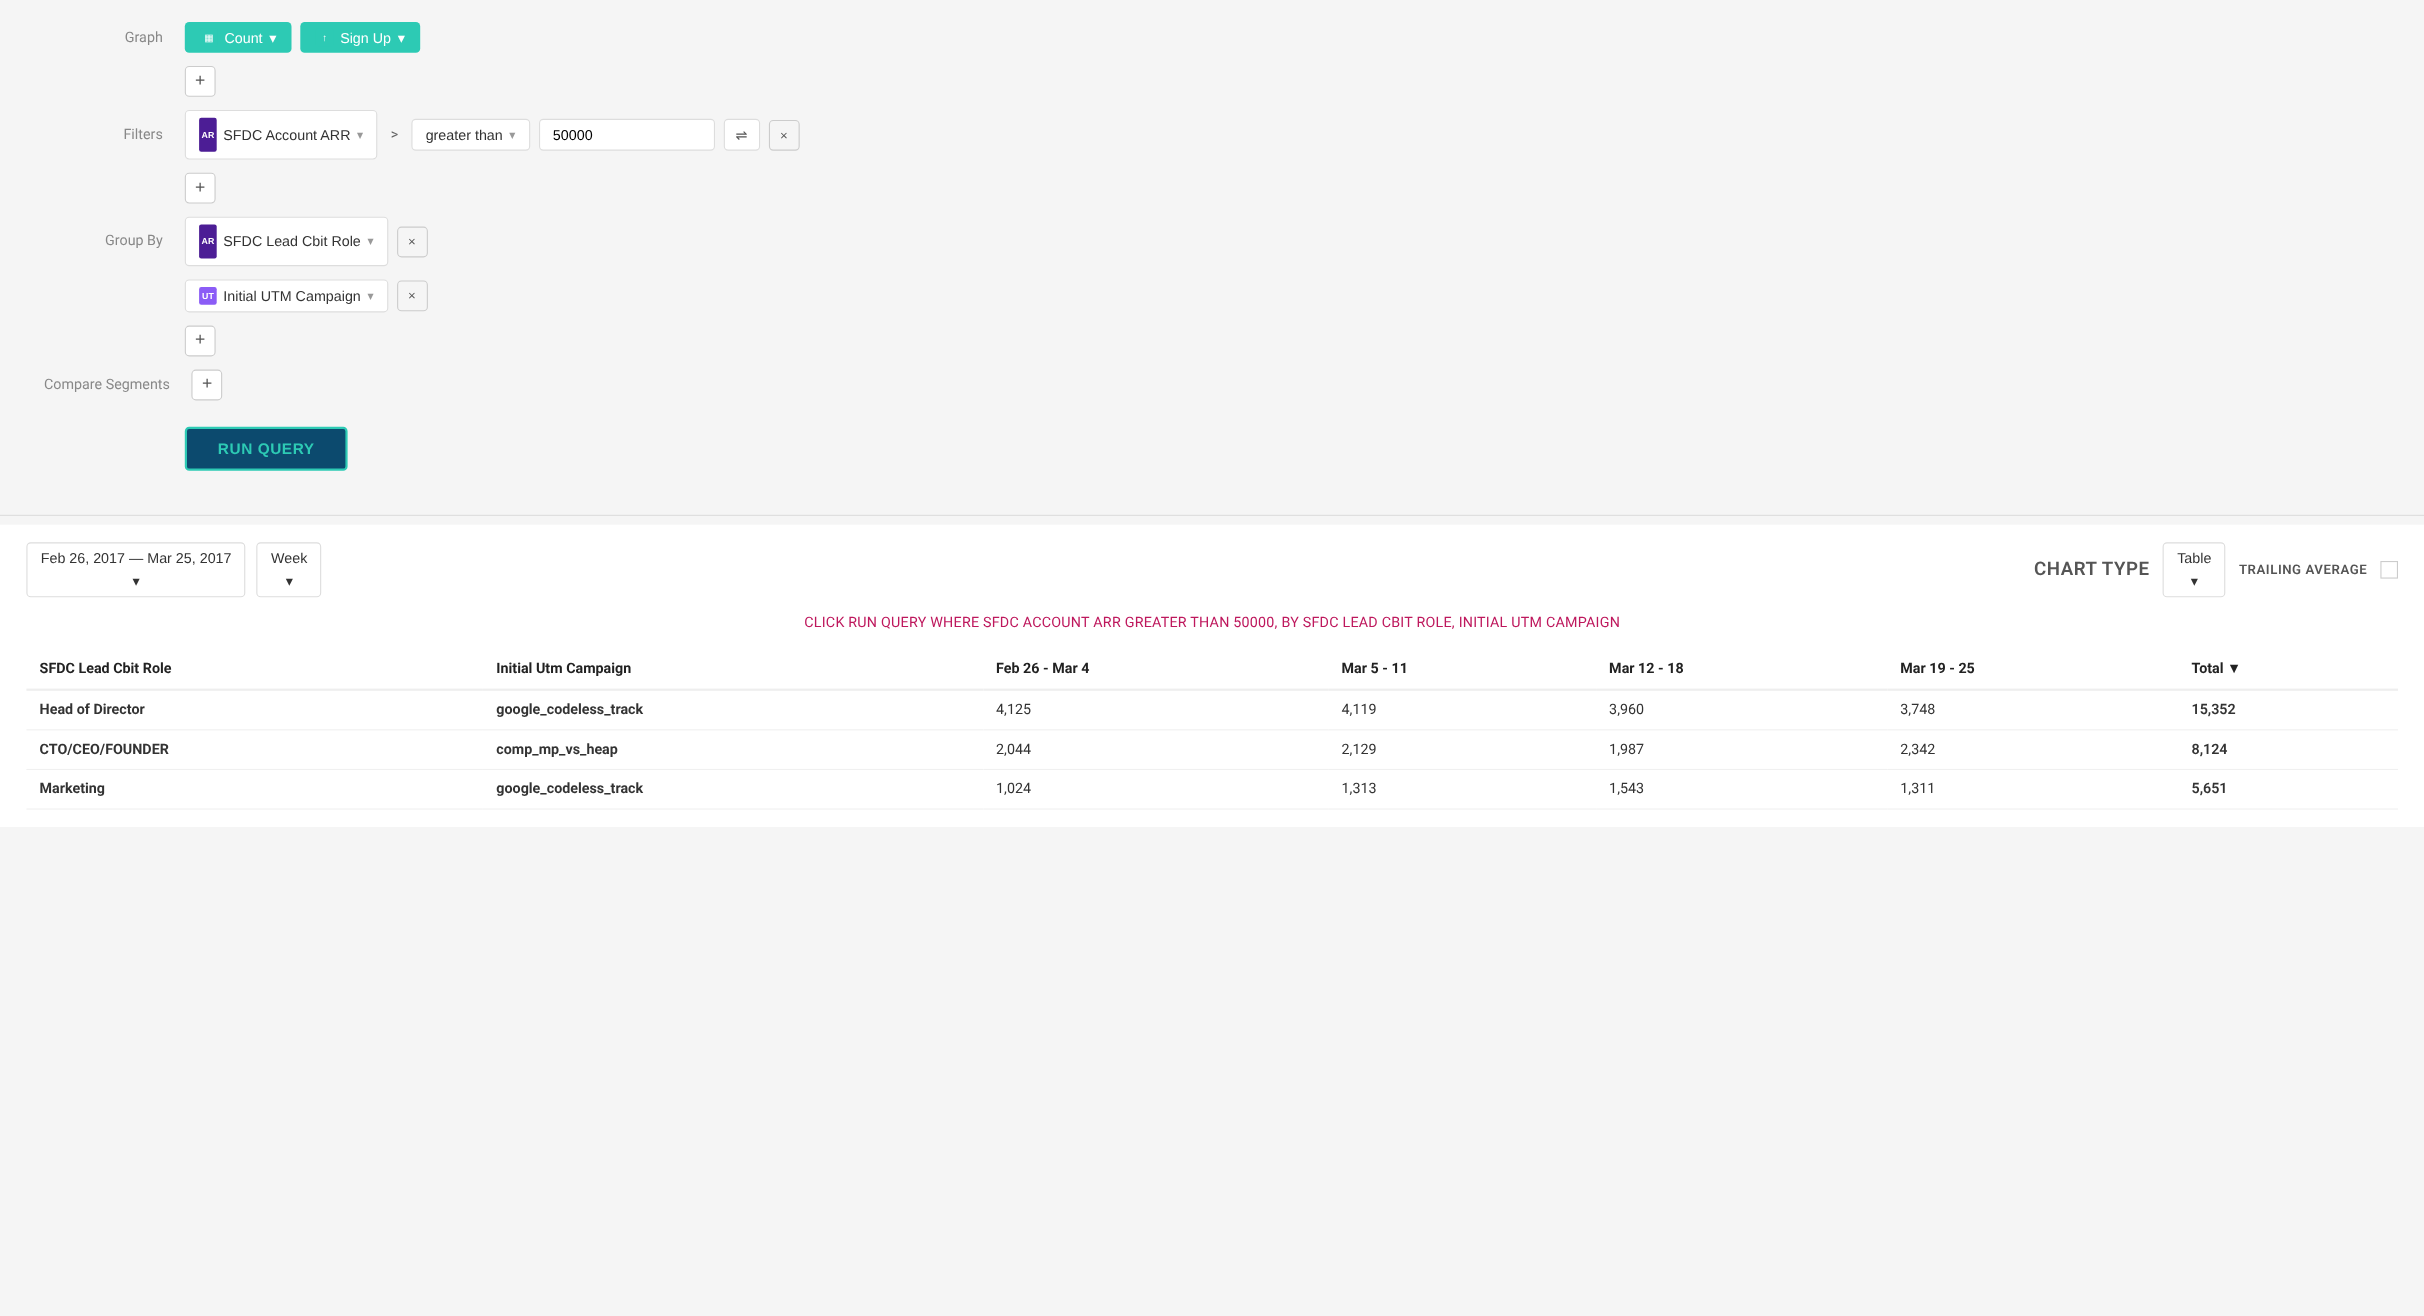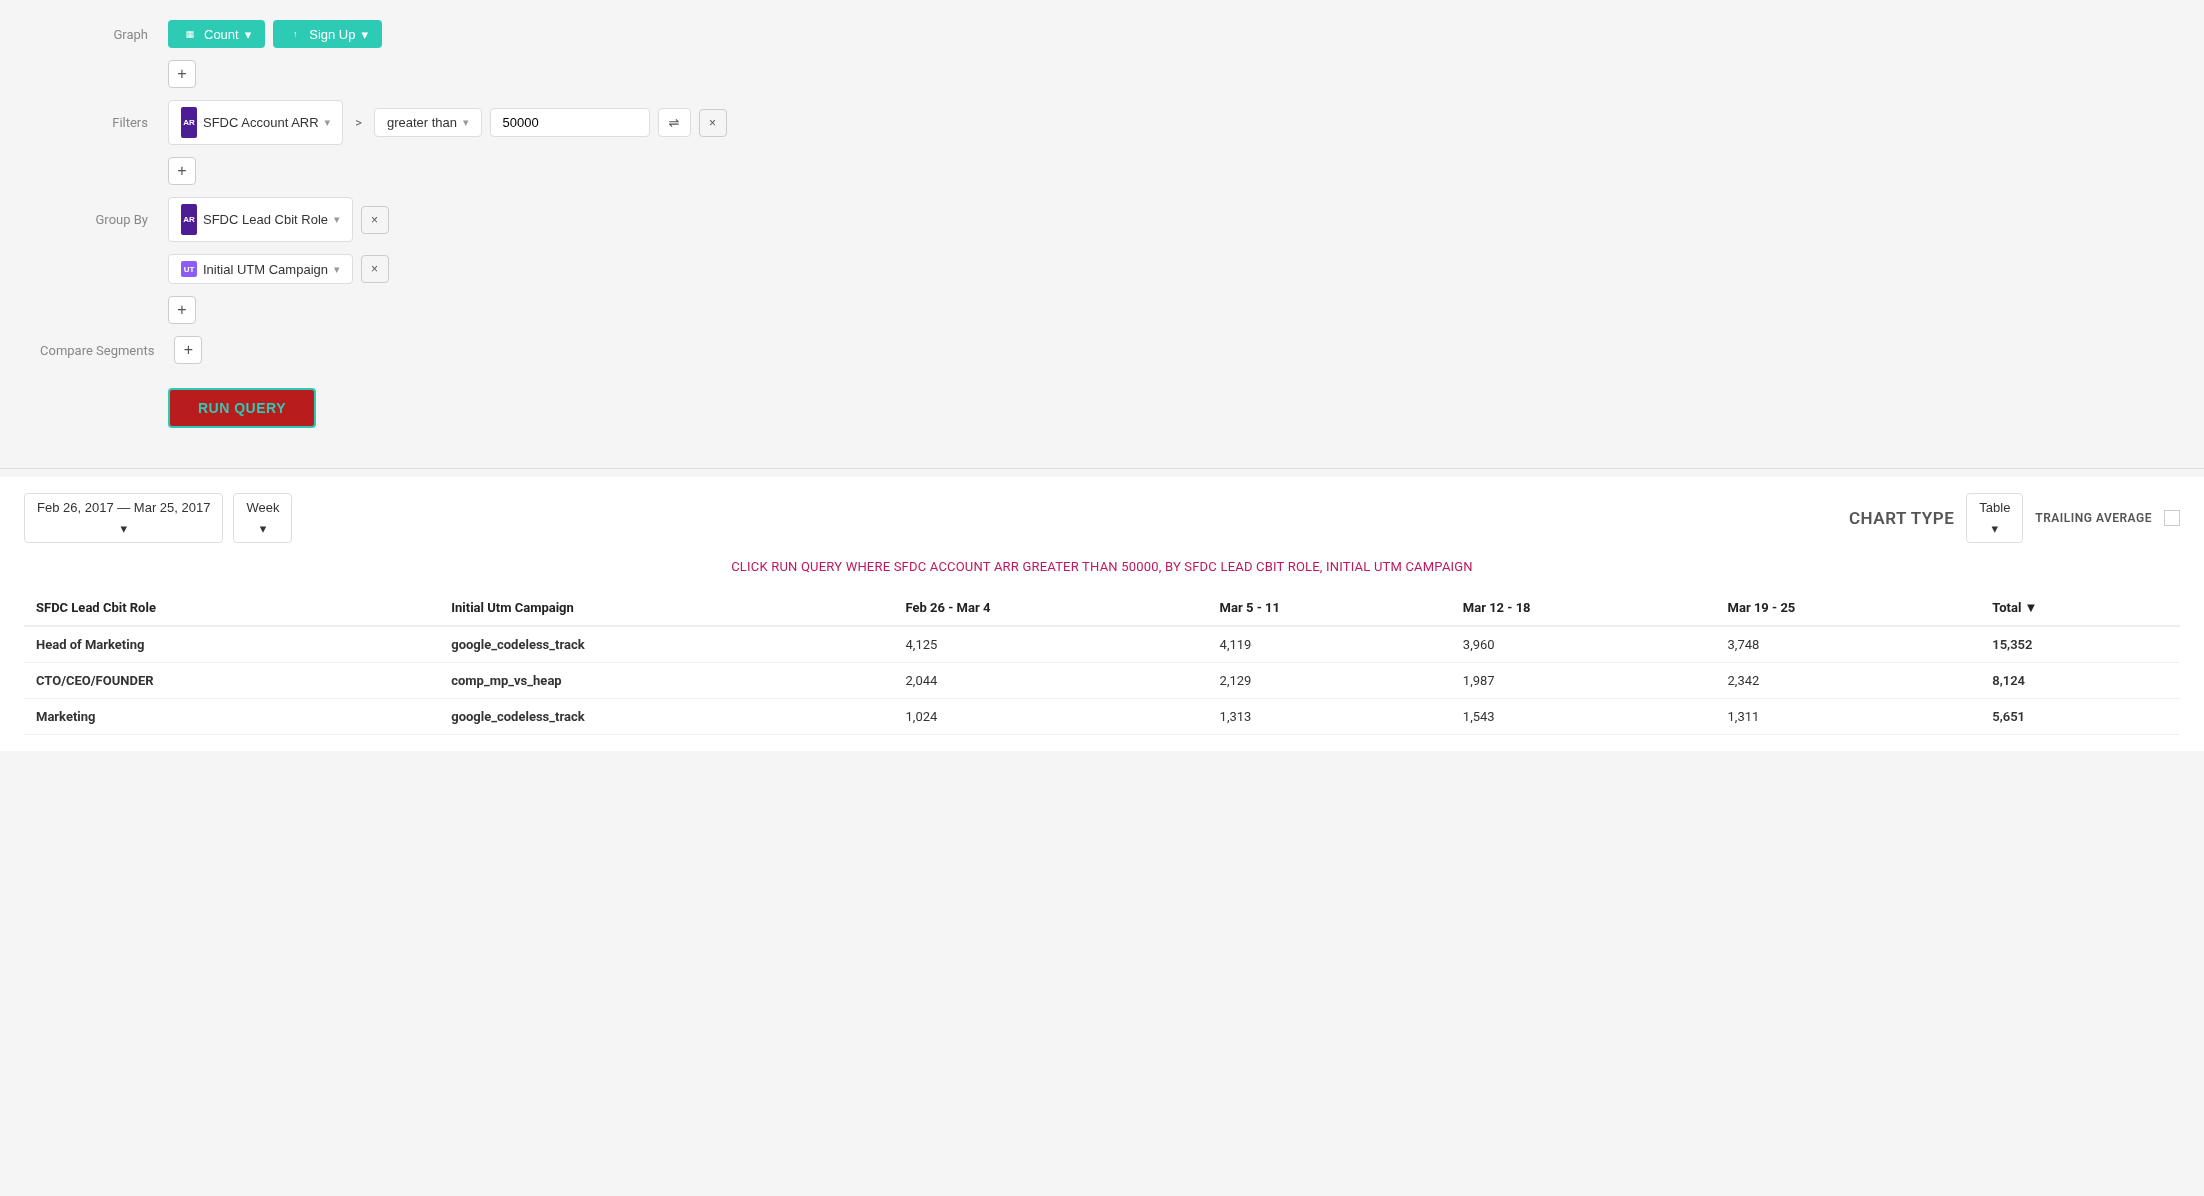--- a/index.html
+++ b/index.html
@@ -114,21 +114,21 @@
       background: white;
       border: 1px solid #ddd;
       border-radius: 4px;
       padding: 6px 10px;
       cursor: pointer;
       color: #555;
       font-size: 13px;
     }
 
     .run-query-btn {
-      background: #b91c1c;
+      background: #0c4a6e;
       border: 2px solid #2dcab4;
       color: #2dcab4;
       border-radius: 4px;
       padding: 10px 28px;
       cursor: pointer;
       font-size: 14px;
       font-weight: 600;
       letter-spacing: 0.5px;
       margin-top: 8px;
     }
@@ -388,21 +388,21 @@
         <th>Initial Utm Campaign</th>
         <th>Feb 26 - Mar 4</th>
         <th>Mar 5 - 11</th>
         <th>Mar 12 - 18</th>
         <th>Mar 19 - 25</th>
         <th>Total ▼</th>
       </tr>
     </thead>
     <tbody>
         <tr>
-      <td class="bold-td">Head of Marketing</td>
+      <td class="bold-td">Head of Director</td>
       <td class="bold-td">google_codeless_track</td>
       <td>4,125</td>
       <td>4,119</td>
       <td>3,960</td>
       <td>3,748</td>
       <td class="total-col">15,352</td>
     </tr>
         <tr>
       <td class="bold-td">CTO/CEO/FOUNDER</td>
       <td class="bold-td">comp_mp_vs_heap</td>

